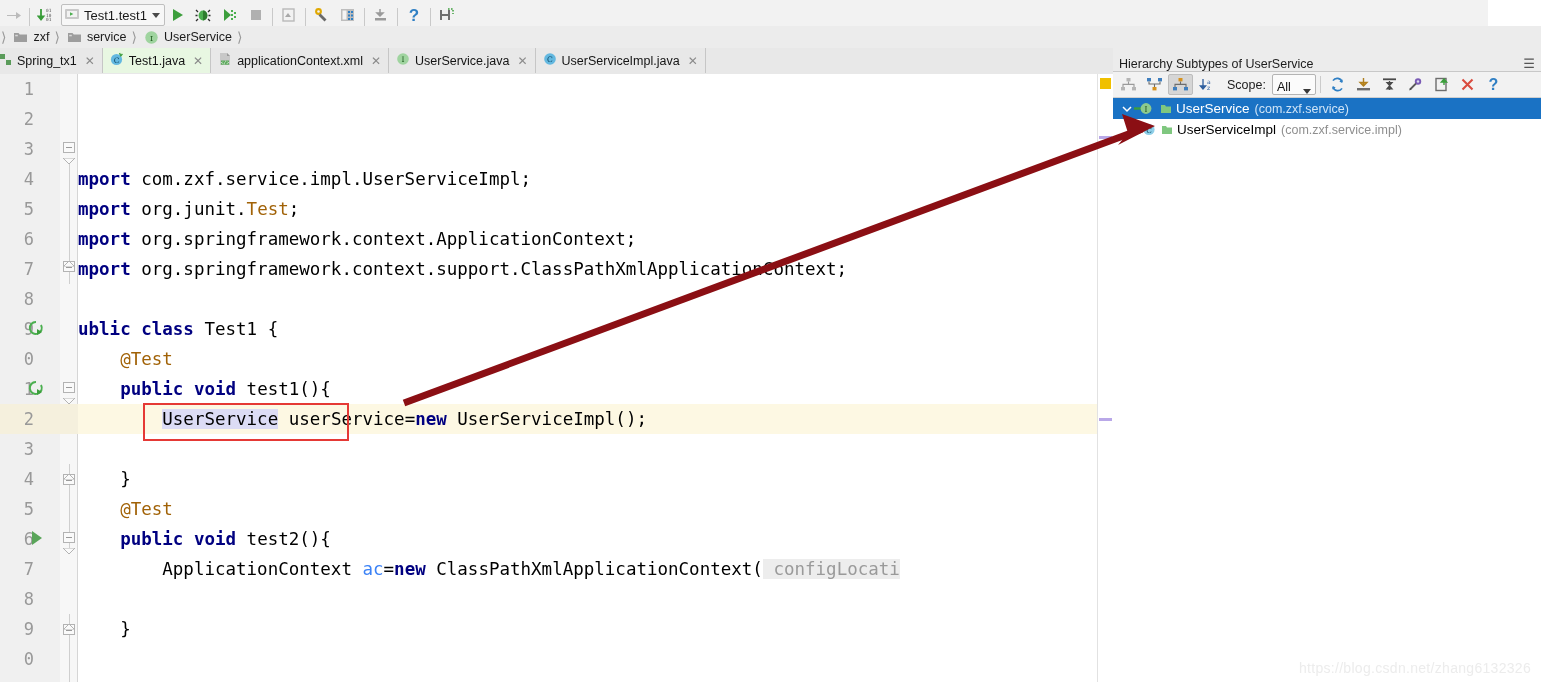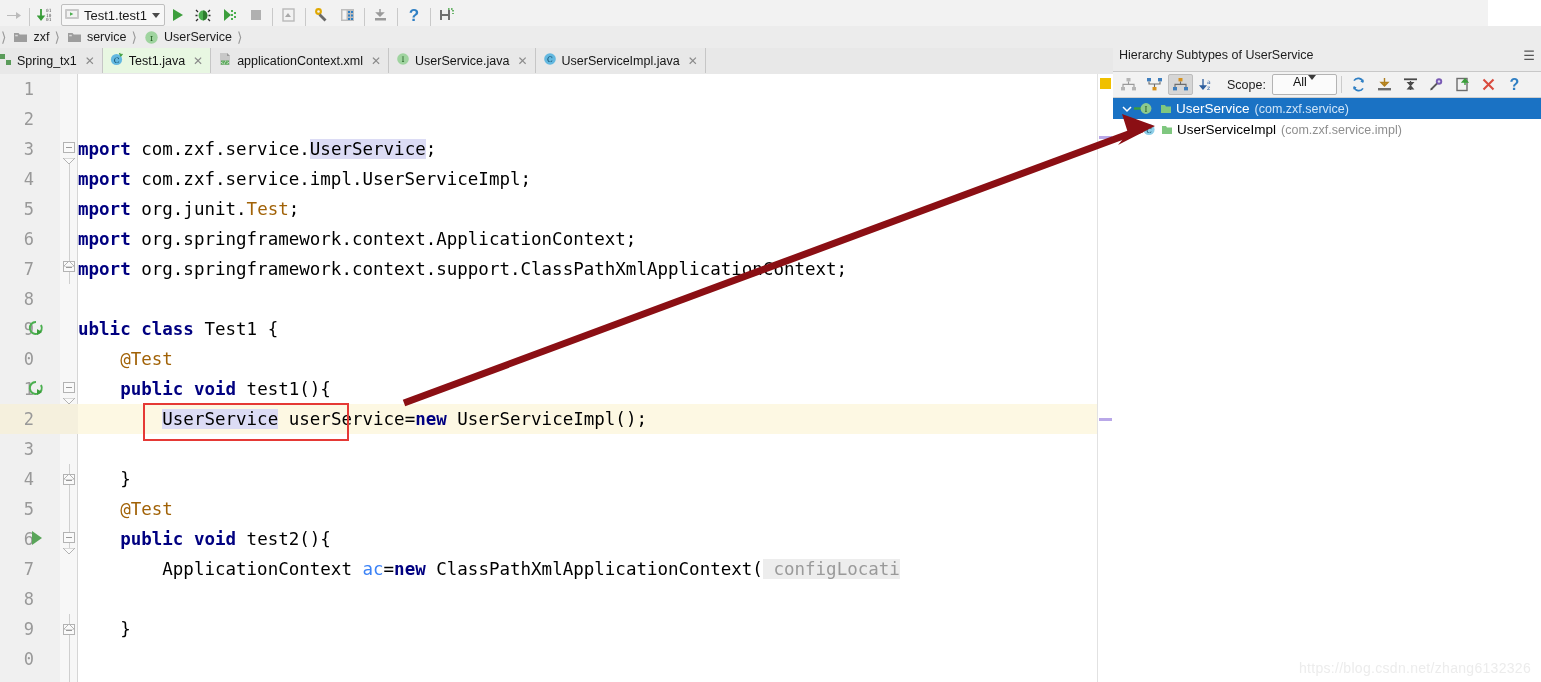--- a/index.html
+++ b/index.html
@@ -107,33 +107,33 @@
   .marker.sq{background:#f0c000;}
   .marker.usage{background:#b9a8e8;height:3px;width:13px;left:1px;}
 
   
   .hier{
     position:absolute;left:1113px;top:48px;width:428px;height:634px;
     background:#ffffff;
   }
   .hier-title{
     height:23px;background:#ececec;border-bottom:1px solid #c8c8c8;
-    display:flex;align-items:flex-start;padding:0 6px;
+    display:flex;align-items:flex-end;padding:0 6px;
     font-size:12.5px;color:#1c1c1c;
   }
   .hier-title .pin{margin-left:auto;color:#555;font-size:13px;}
   .hier-tb{
     height:25px;background:#f2f2f2;border-bottom:1px solid #cfcfcf;
     display:flex;align-items:center;padding:0 3px;gap:1px;
   }
   .hb{width:25px;height:21px;display:flex;align-items:center;justify-content:center;border-radius:2px;}
   .hb.sel{background:#d6d6d6;border:1px solid #bdbdbd;box-sizing:border-box;}
   .scope-label{font-size:12.5px;color:#1c1c1c;margin:0 5px 0 7px;}
   .scope-box{
-    display:flex;align-items:flex-start;gap:1px;height:19px;padding:0 20px;
+    display:flex;align-items:flex-end;gap:12px;height:19px;padding:0 4px;
     border:1px solid #b4b4b4;background:#fbfbfb;border-radius:2px;font-size:12.5px;color:#111;
   }
   .hier-sep{width:1px;height:17px;background:#cbcbcb;margin:0 3px;}
 
   .tree{padding-top:0;}
   .tnode{
     display:flex;align-items:center;height:21px;font-size:13.5px;padding-left:6px;
     white-space:nowrap;
   }
   .tnode.selected{background:#1a72c4;color:#fff;}
@@ -372,21 +372,20 @@
         <span class="ln-num">1</span>
       </div>
 
       <div class="ln-row" style="top:30px;">
         <span class="ln-num">2</span>
         <span class="ln-code"></span>
       </div>
 
       <div class="ln-row" style="top:60px;">
         <span class="ln-num">3</span>
-        <span class="ln-code"><span class="kw">mport</span> com.zxf.service.<span class="usehl">UserService</span>;</span>
       </div>
 
       <div class="ln-row" style="top:90px;">
         <span class="ln-num">4</span>
         <span class="ln-code"><span class="kw">mport</span> com.zxf.service.impl.UserServiceImpl;</span>
       </div>
 
       <div class="ln-row" style="top:120px;">
         <span class="ln-num">5</span>
         <span class="ln-code"><span class="kw">mport</span> org.junit.<span class="ann">Test</span>;</span>

